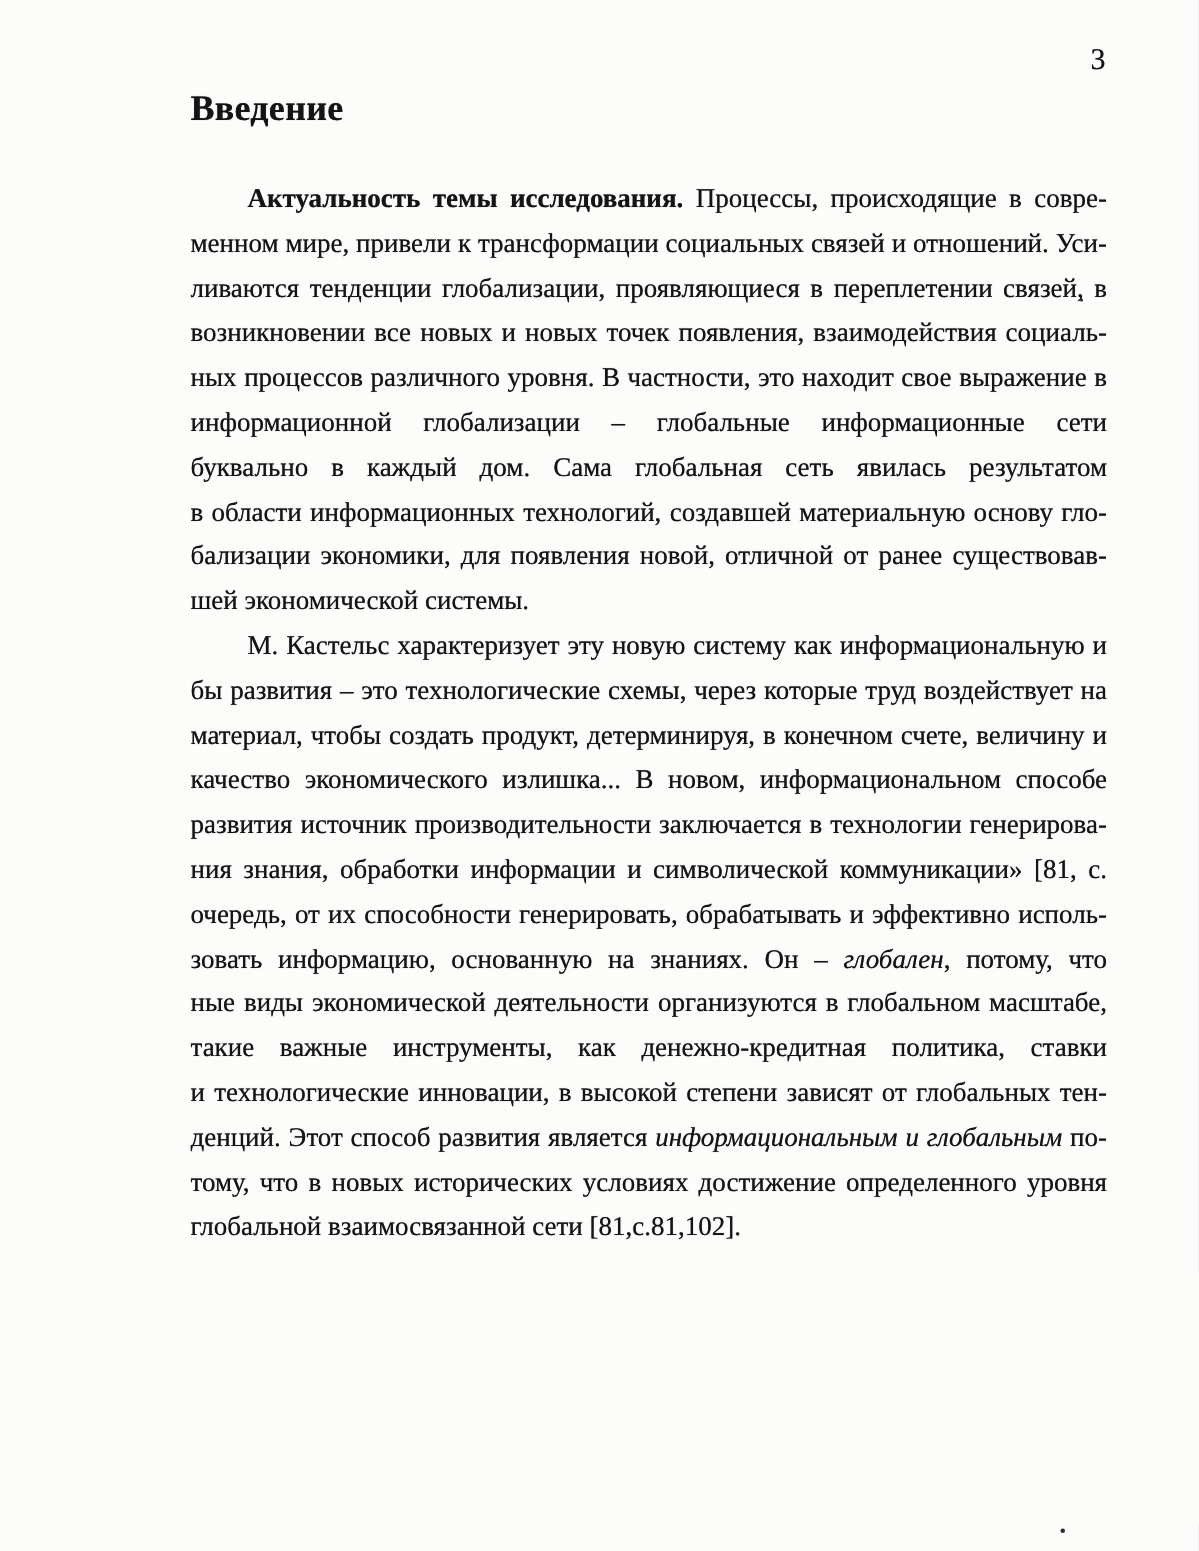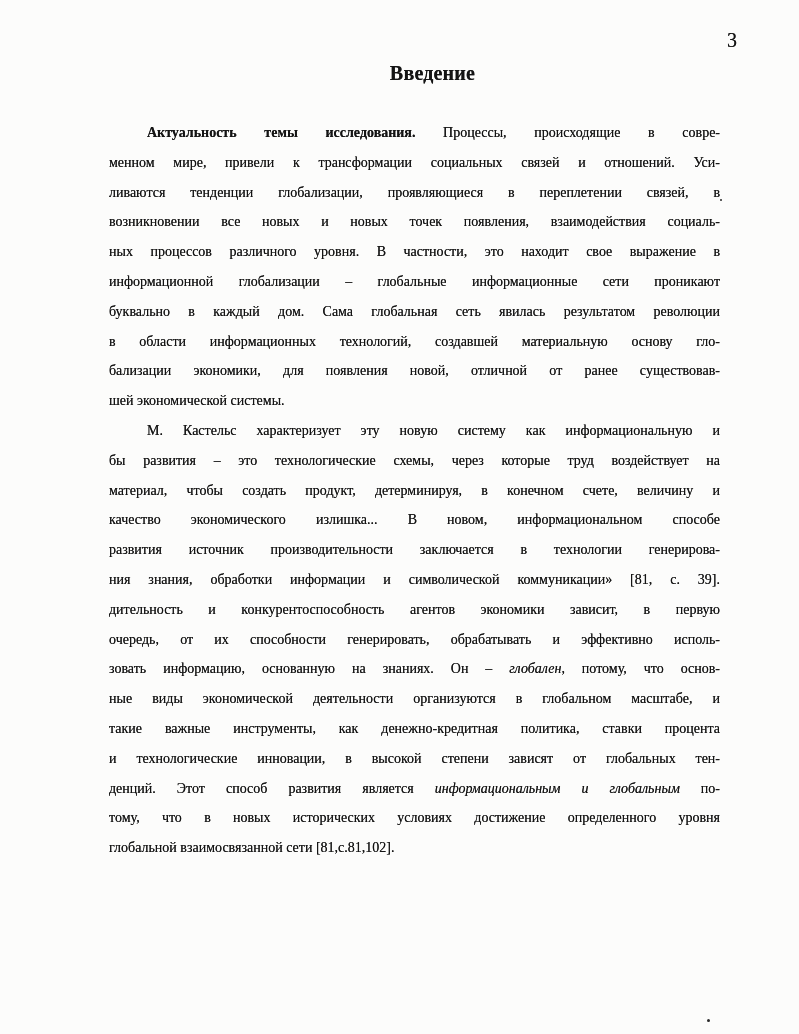--- a/index.html
+++ b/index.html
@@ -20,32 +20,31 @@
     width: 97px;
     text-align: right;
     font-size: 20px;
     line-height: 20px;
   }
   .page-title {
     position: absolute;
     top: 62px;
     left: 127px;
     width: 611px;
-    text-align: center;
     font-weight: bold;
-    font-size: 20px;
+    font-size: 24px;
     line-height: 22px;
     letter-spacing: 0.2px;
   }
   .page-body {
     position: absolute;
     top: 118px;
-    left: 109px;
+    left: 127px;
     width: 611px;
-    font-size: 14px;
+    font-size: 18px;
   }
   .line {
     height: 29.8px;
     line-height: 29.8px;
     text-align: justify;
     text-align-last: justify;
     overflow: hidden;
   }
   .line.indent { padding-left: 38px; }
   .line.end { text-align-last: left; }
@@ -75,21 +74,20 @@
       <div class="line"><span class="">буквально в каждый дом. Сама глобальная сеть явилась результатом революции</span></div>
       <div class="line"><span class="">в области информационных технологий, создавшей материальную основу гло-</span></div>
       <div class="line"><span class="">бализации экономики, для появления новой, отличной от ранее существовав-</span></div>
       <div class="line end"><span class="">шей экономической системы.</span></div>
       <div class="line indent"><span class="">М. Кастельс характеризует эту новую систему как информациональную и</span></div>
       <div class="line"><span class="">бы развития – это технологические схемы, через которые труд воздействует на</span></div>
       <div class="line"><span class="">материал, чтобы создать продукт, детерминируя, в конечном счете, величину и</span></div>
       <div class="line"><span class="">качество экономического излишка... В новом, информациональном способе</span></div>
       <div class="line"><span class="">развития источник производительности заключается в технологии генерирова-</span></div>
       <div class="line"><span class="">ния знания, обработки информации и символической коммуникации» [81, с. 39].</span></div>
-      <div class="line"><span class="">дительность и конкурентоспособность агентов экономики зависит, в первую</span></div>
       <div class="line"><span class="">очередь, от их способности генерировать, обрабатывать и эффективно исполь-</span></div>
       <div class="line"><span class="">зовать информацию, основанную на знаниях. Он – </span><span class="i">глобален</span><span class="">, потому, что основ-</span></div>
       <div class="line"><span class="">ные виды экономической деятельности организуются в глобальном масштабе, и</span></div>
       <div class="line"><span class="">такие важные инструменты, как денежно-кредитная политика, ставки процента</span></div>
       <div class="line"><span class="">и технологические инновации, в высокой степени зависят от глобальных тен-</span></div>
       <div class="line"><span class="">денций. Этот способ развития является </span><span class="i">информациональным и глобальным</span><span class=""> по-</span></div>
       <div class="line"><span class="">тому, что в новых исторических условиях достижение определенного уровня</span></div>
       <div class="line end"><span class="">глобальной взаимосвязанной сети [81,с.81,102].</span></div>
     </div>
   <div class="speck s1"></div>

